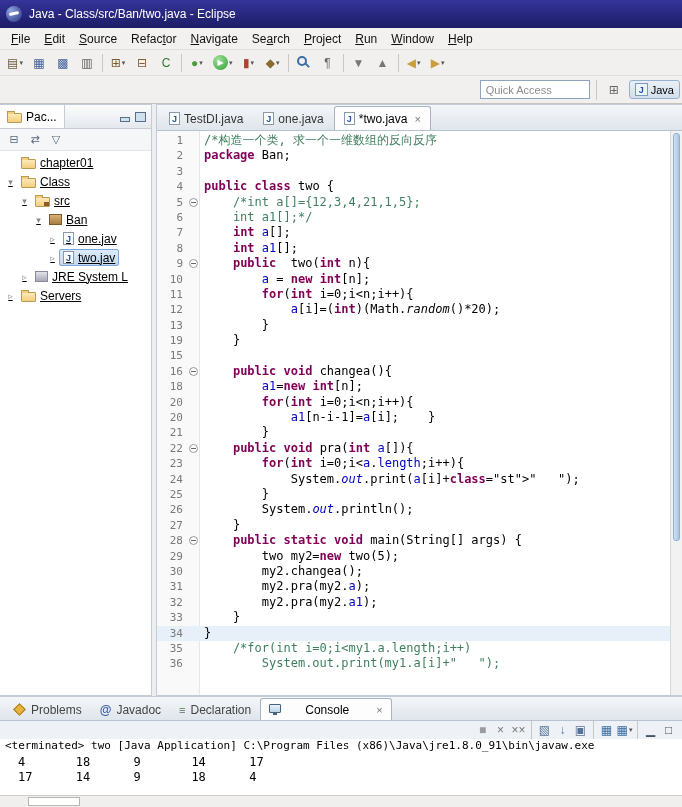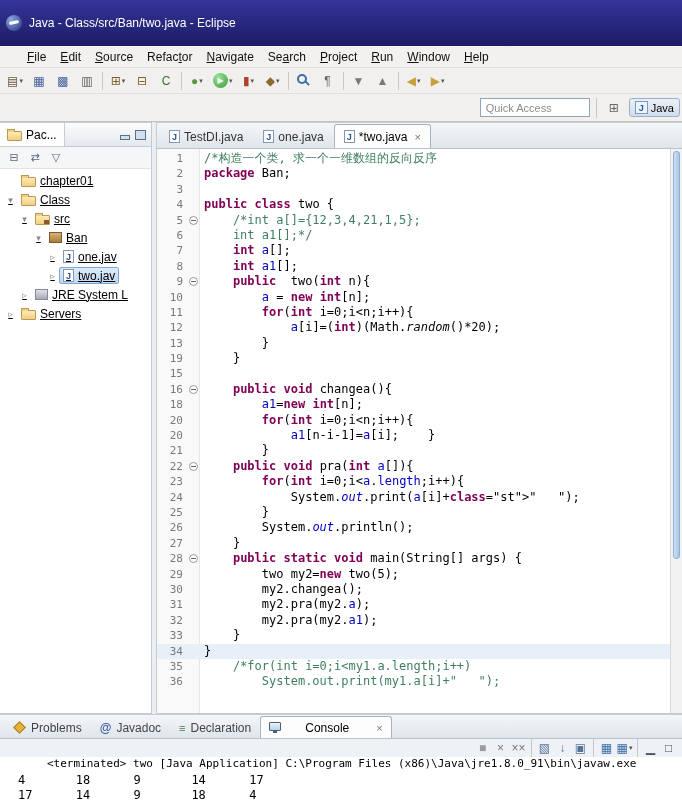--- a/index.html
+++ b/index.html
@@ -1,27 +1,27 @@
 <!DOCTYPE html>
 <html><head>
 <meta charset="utf-8">
 <style>
   * { box-sizing: border-box; margin: 0; padding: 0; }
   html,body { width:682px; height:807px; overflow:hidden; }
   body { font-family:"Liberation Sans","DejaVu Sans",sans-serif; font-size:12px; background:#f0f0f0; }
   .window { width:682px; height:807px; display:flex; flex-direction:column; overflow:hidden; background:#f0efed; }
 
   
-  .titlebar { height:46px; background:linear-gradient(180deg,#34349a 0%,#1c1c66 100%); display:flex; align-items:center; padding:0 6px; flex:none; }
+  .titlebar { height:28px; background:linear-gradient(180deg,#34349a 0%,#1c1c66 100%); display:flex; align-items:center; padding:0 6px; flex:none; }
   .app-icon { width:16px; height:16px; border-radius:50%; background:radial-gradient(circle at 30% 30%,#8fa5e0,#23307c); position:relative; flex:none; }
   .app-icon::after { content:""; position:absolute; left:3px; right:3px; top:6px; height:3px; background:#fff; border-radius:2px; transform:rotate(-12deg); }
   .title-text { color:#fff; margin-left:7px; font-size:12px; white-space:nowrap; }
 
   
-  .menubar { height:22px; background:#f2f1ef; display:flex; align-items:center; padding-left:20px; border-bottom:1px solid #e0dedb; flex:none; }
+  .menubar { height:22px; background:#f2f1ef; display:flex; align-items:center; padding-left:4px; border-bottom:1px solid #e0dedb; flex:none; }
   .menu-item { padding:2px 7px; color:#111; cursor:default; white-space:nowrap; }
   .menu-item u { text-decoration:underline; }
 
   
   .toolbar { height:26px; background:#f1f0ee; display:flex; align-items:center; padding:0 3px; border-bottom:1px solid #e2e0dc; flex:none; }
   .tbtn { height:22px; min-width:22px; padding:0 2px; display:inline-flex; align-items:center; justify-content:center; border:1px solid transparent; border-radius:2px; margin:0 1px; }
   .tglyph { font-size:12px; line-height:1; }
   .tdd { font-size:7px; color:#555; margin-left:1px; }
   .tsep { width:1px; height:18px; background:#c9c7c3; margin:0 3px; }
   .run-circle { background:radial-gradient(circle at 35% 30%,#9ee29e,#2f9e2f); border-radius:50%; width:15px; height:15px; color:#fff; font-size:8px; display:flex; align-items:center; justify-content:center; }
@@ -97,21 +97,21 @@
   .ctabs { height:24px; display:flex; align-items:flex-end; background:linear-gradient(#f4f6f9,#dfe5ec); border-bottom:1px solid #b9c3cf; padding-left:4px; flex:none; }
   .ctab { display:flex; align-items:center; gap:5px; height:22px; padding:0 8px; font-size:12px; color:#444; border:1px solid transparent; border-bottom:none; border-radius:3px 3px 0 0; white-space:nowrap; }
   .ctab.active { background:#fdfdfe; border-color:#a9b4c2; color:#000;gap:24px; }
   .ci-problems { width:9px; height:9px; background:#e8b33a; border:1px solid #a5791c; transform:rotate(45deg); margin:0 2px; }
   .ci-javadoc { color:#3a5fa5; font-weight:bold; font-size:12px; }
   .ci-declaration { color:#4a7a4a; font-weight:bold; font-size:11px; }
   .ci-console { width:12px; height:9px; border:1px solid #47617c; background:linear-gradient(#eaf2fa,#bcd2e8); border-radius:1px; position:relative; margin-bottom:3px; }
   .ci-console::after { content:""; position:absolute; bottom:-3px; left:3px; right:3px; height:2px; background:#47617c; }
   .ctoolbar { height:18px; background:#eef1f5; display:flex; align-items:center; justify-content:flex-end; gap:1px; padding-right:5px; flex:none; }
   .cbtn { min-width:17px; height:16px; display:inline-flex; align-items:center; justify-content:center; font-size:10px; }
-  .cstatus { height:15px; font:11px/14px "DejaVu Sans Mono","Liberation Mono",monospace; color:#000; padding:0 5px; background:#fff; white-space:nowrap; overflow:hidden; flex:none;margin-left:42px; }
+  .cstatus { height:15px; font:11px/14px "DejaVu Sans Mono","Liberation Mono",monospace; color:#000; padding:0 5px; background:#fff; white-space:nowrap; overflow:hidden; flex:none; }
   .coutput { flex:1; font:12px/15px "DejaVu Sans Mono","Liberation Mono",monospace; white-space:pre; tab-size:8; -moz-tab-size:8; padding:1px 18px; background:#fff; overflow:hidden; }
 
   
   .statusbar { height:12px; background:#f0efed; border-top:1px solid #cfcdc9; display:flex; align-items:center; flex:none; }
   .status-box { width:52px; height:9px; background:#fff; border:1px solid #b8b6b2; margin-left:28px; }
 </style>
 </head>
 <body>
 
 <div class="window">

